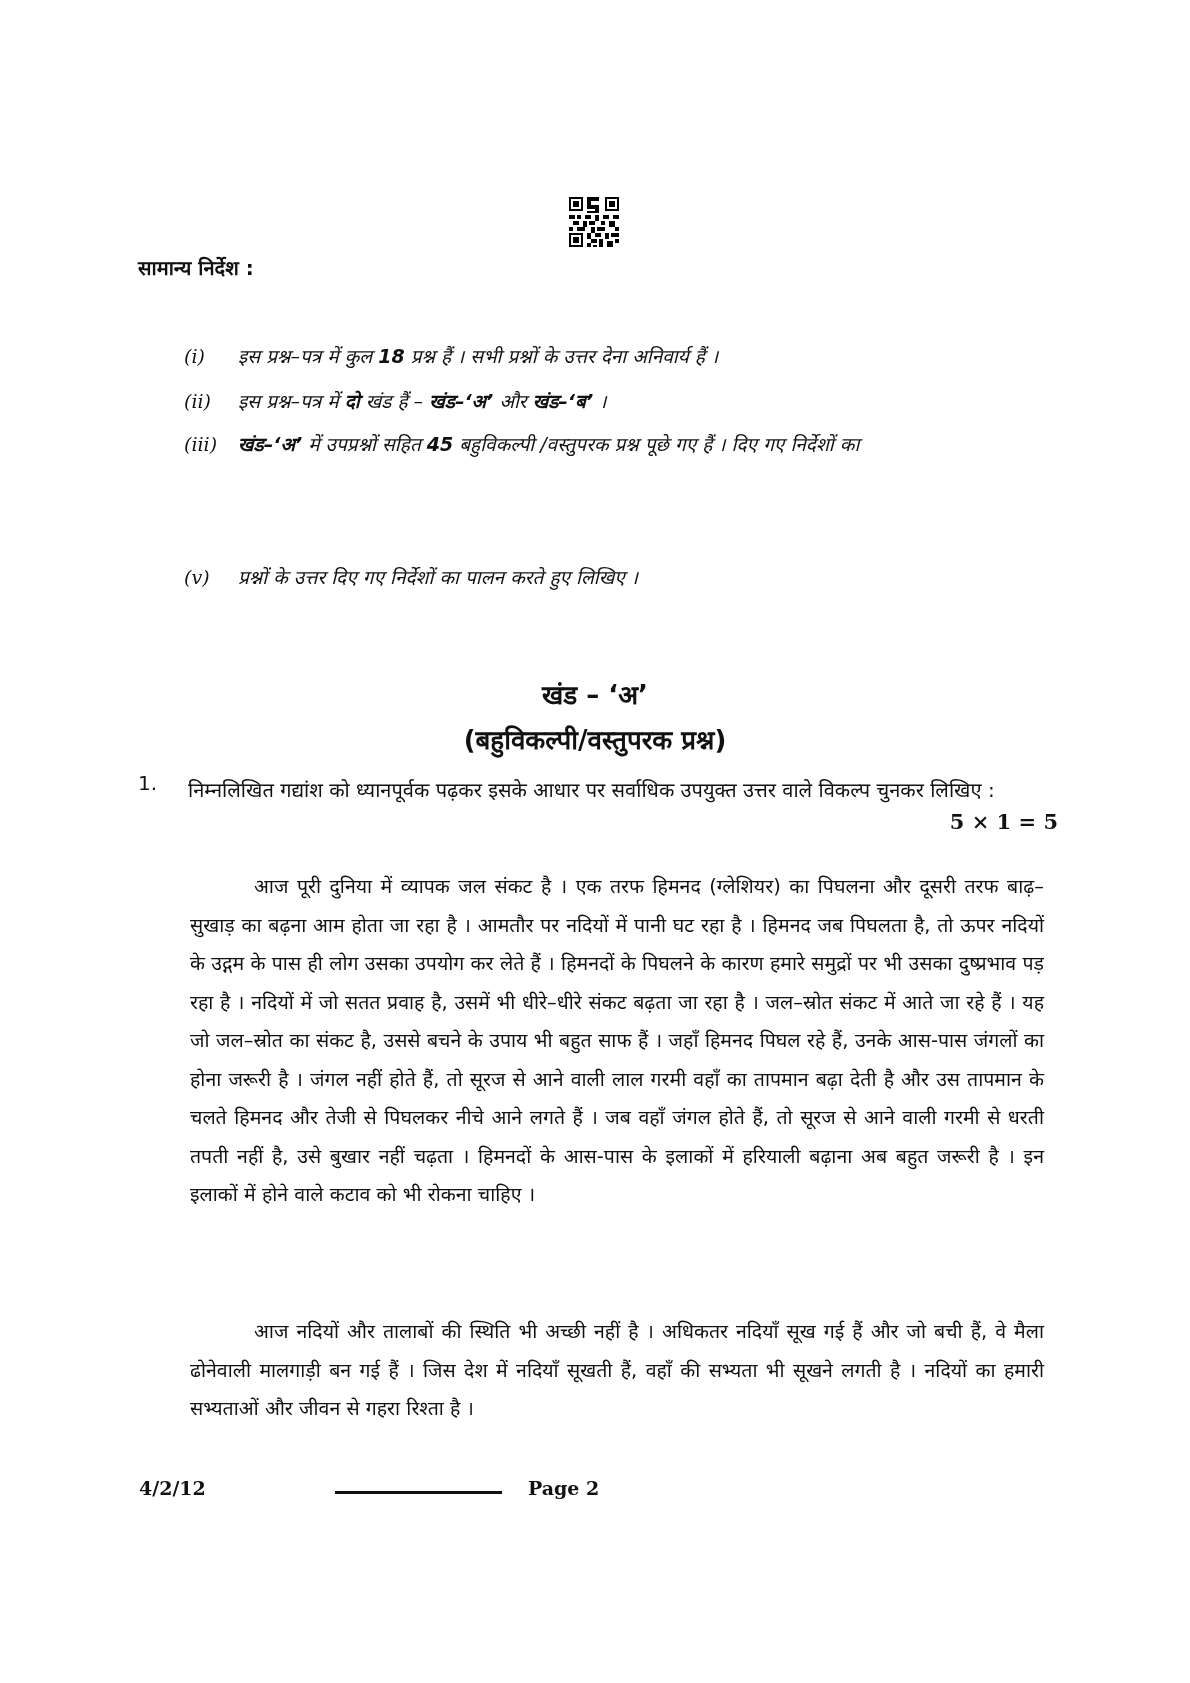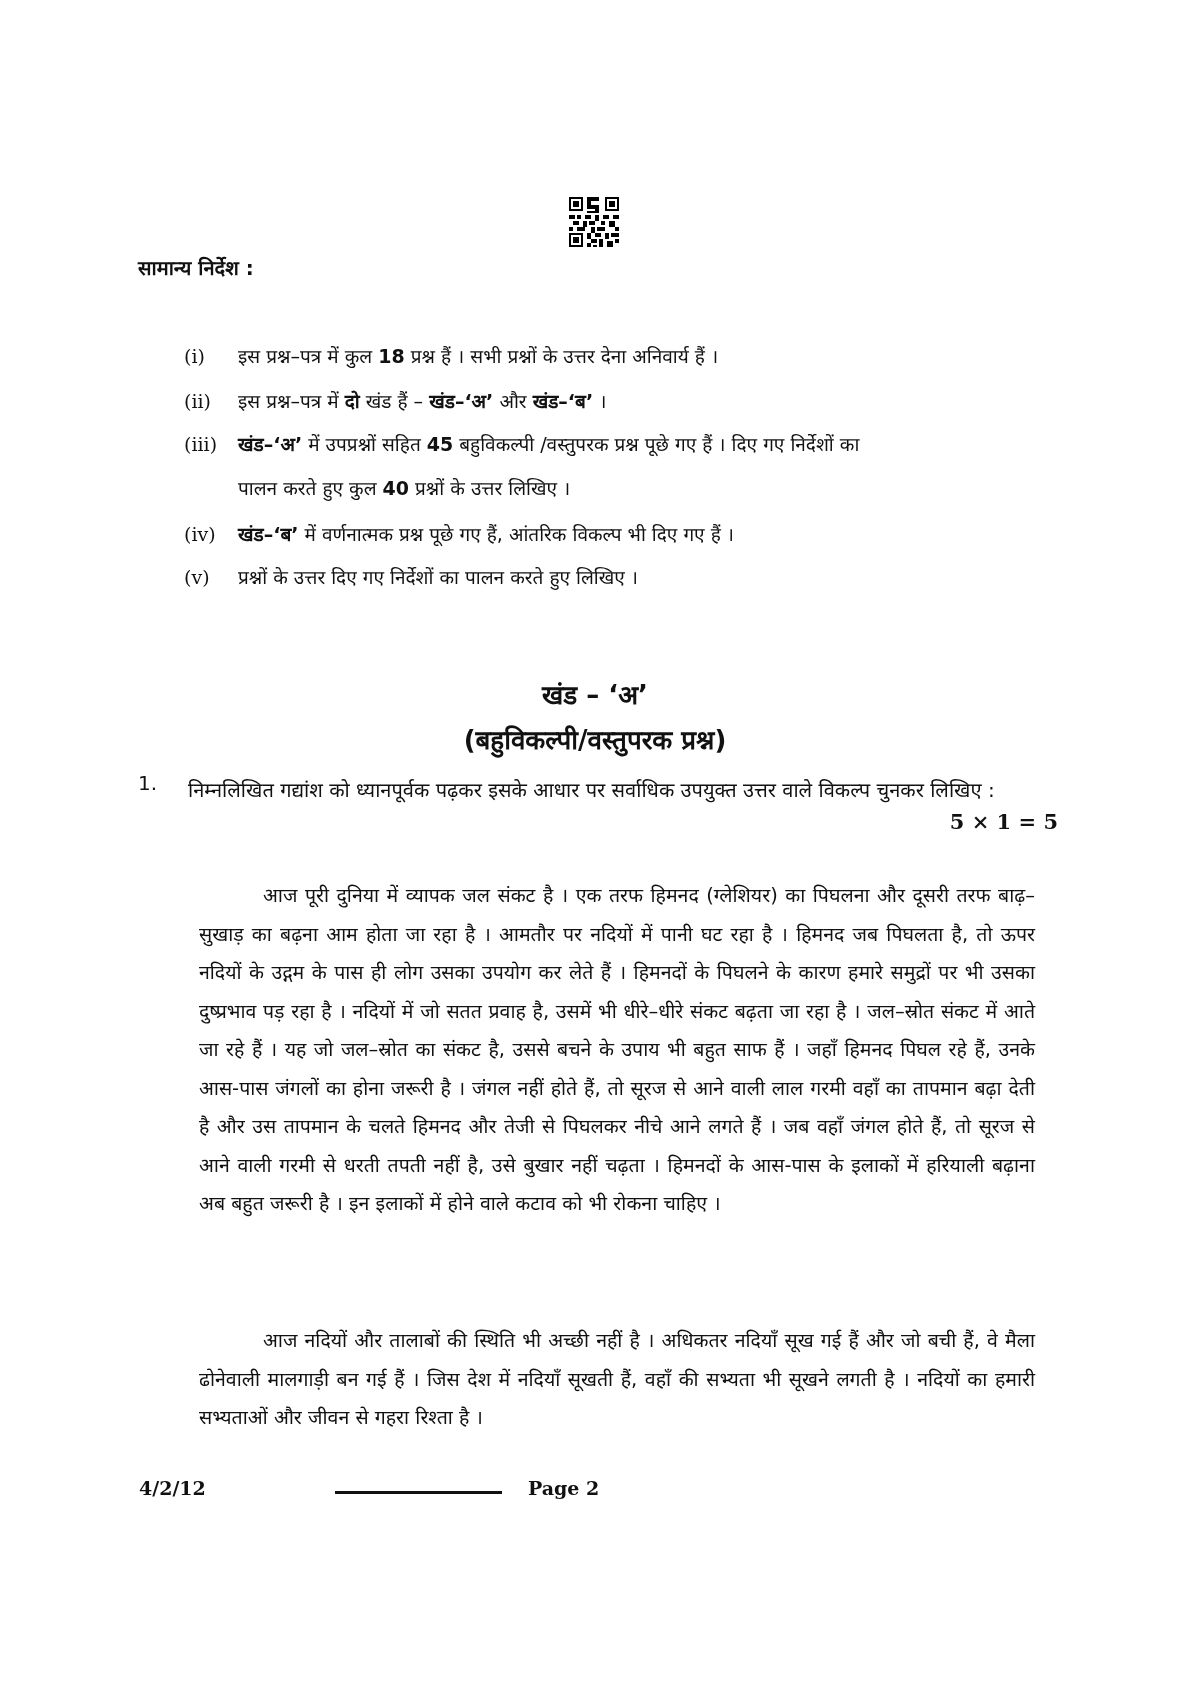--- a/index.html
+++ b/index.html
@@ -12,37 +12,37 @@
     position: absolute; left: 567px; top: 181px; width: 54px; height: 50px;
   }
   .qr svg { width: 100%; height: 100%; display: block; }
   .gen-title {
     position: absolute; left: 138px; top: 238px; font-size: 20px; font-weight: 600;
   }
   .gen-sub {
     position: absolute; left: 138px; top: 280px; font-size: 20px; font-weight: 700;
     white-space: nowrap;
   }
-  .instr { position: absolute; left: 184px; font-size: 19px; white-space: nowrap; }
+  .instr { position: absolute; left: 184px; font-size: 19px; font-style: italic; white-space: nowrap; }
   .instr .num { display: inline-block; width: 54px; font-family: "DejaVu Serif", serif; }
   .instr .cont { padding-left: 54px; display: block; }
   .instr b { font-weight: 700; }
   .section-head {
     position: absolute; left: 0; width: 1190px; text-align: center; font-weight: 700; font-size: 26px;
   }
   .q1 { position: absolute; left: 138px; top: 755px; width: 920px; font-size: 20px; }
   .q1 .qn { position: absolute; left: 0; top: 0; }
   .q1 .qt { position: absolute; left: 50px; top: 0; width: 870px; line-height: 38px; }
   .marks {
     position: absolute; right: 0; top: 38px; font-family: "DejaVu Serif", serif; font-weight: 700; font-size: 21px; text-align: right;
   }
   .passage {
     position: absolute; left: 186px; width: 862px; font-size: 19.5px; line-height: 38.5px; text-align: justify;
   }
-  .passage p { margin: 13px; text-indent: 64px; }
+  .passage p { margin: 4px; text-indent: 64px; }
   .footer { position: absolute; top: 1425px; left: 0; width: 1190px; height: 30px; margin-top: 36px; }
   .footer .code {
     position: absolute; left: 139px; top: 0; font-family: "DejaVu Serif", serif; font-weight: 700; font-size: 19px;
   }
   .footer .rule { position: absolute; left: 335px; top: 14px; width: 167px; height: 3px; background: #111; }
   .footer .pg {
     position: absolute; left: 528px; top: 0; font-family: "DejaVu Serif", serif; font-weight: 700; font-size: 19px;
   }
 </style>
 </head>
@@ -103,26 +103,22 @@
   <div class="instr" style="top:327px">
     <span class="num">(i)</span><span>इस प्रश्न–पत्र में कुल </span><b>18</b><span> प्रश्न हैं । सभी प्रश्नों के उत्तर देना अनिवार्य हैं ।</span>
   </div>
 
   <div class="instr" style="top:372px">
     <span class="num">(ii)</span><span>इस प्रश्न–पत्र में </span><b>दो</b><span> खंड हैं –  </span><b>खंड–‘अ’</b><span> और </span><b>खंड–‘ब’</b><span> ।</span>
   </div>
 
   <div class="instr" style="top:416px; line-height:44px; margin-top:-10px">
     <span class="num">(iii)</span><b>खंड–‘अ’</b><span> में उपप्रश्नों सहित </span><b>45</b><span> बहुविकल्पी /वस्तुपरक प्रश्न पूछे गए हैं । दिए गए निर्देशों का</span>
-    <span class="cont"><span>पालन करते हुए कुल </span><b>40</b><span> प्रश्नों के उत्तर लिखिए ।</span></span>
   </div>
 
-  <div class="instr" style="top:505px">
-    <span class="num">(iv)</span><b>खंड–‘ब’</b><span> में वर्णनात्मक प्रश्न पूछे गए हैं, आंतरिक विकल्प भी दिए गए हैं ।</span>
-  </div>
 
   <div class="instr" style="top:548px">
     <span class="num">(v)</span><span>प्रश्नों के उत्तर दिए गए निर्देशों का पालन करते हुए लिखिए ।</span>
   </div>
 
 
   <div class="section-head" style="top:660px">खंड – ‘अ’</div>
   <div class="section-head" style="top:705px">(बहुविकल्पी/वस्तुपरक प्रश्न)</div>
 
   <div class="q1">

